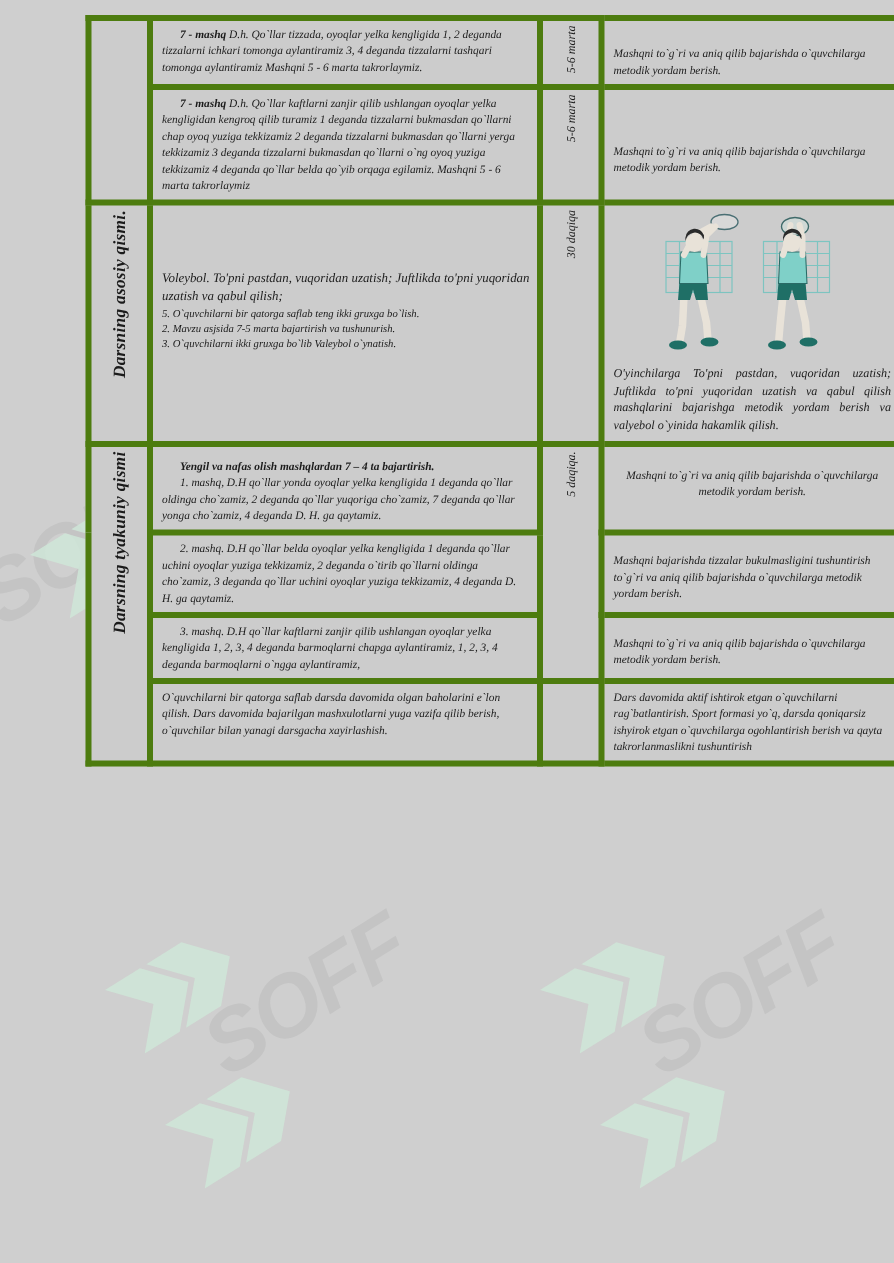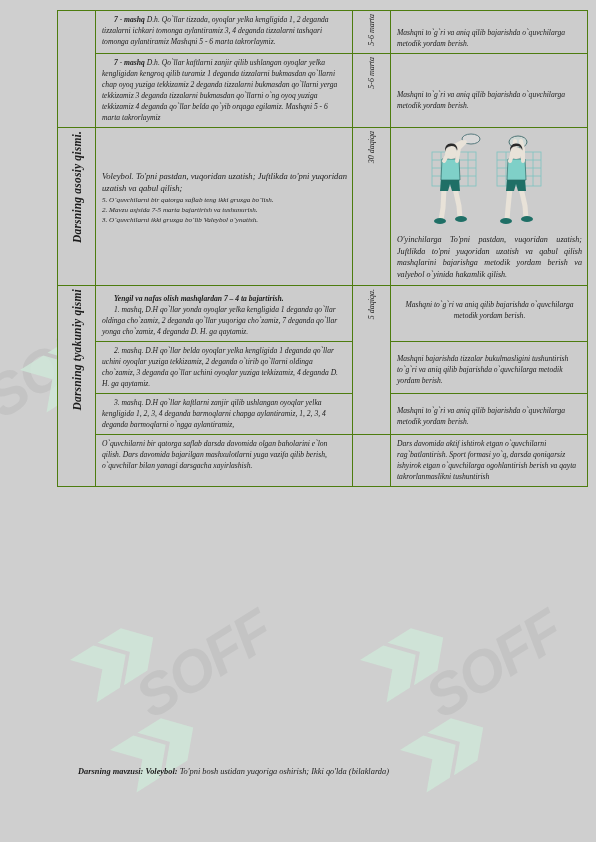--- a/index.html
+++ b/index.html
@@ -17,21 +17,21 @@
   .wm-text{color:#c4c4c4;font-size:58px;}
   
   .sheet{position:absolute;inset:0;z-index:1;}
   table.plan{
     position:absolute;left:57px;top:10px;width:482px;
     border-collapse:collapse;
     table-layout:fixed;
     background:#cccccc;
   }
   table.plan td{
-    border:1px solid #4d7c0f;
+    border:4px solid #4d7c0f;
     vertical-align:top;
     padding:3px 5px 4px 6px;
     font-size:7.6px;
     line-height:1.45;
     font-style:italic;
     color:#1b1b1b;
     background:#cccccc;
   }
   td.secthead{
     width:26px;
@@ -288,19 +288,14 @@
       </td>
       <td class="dur"></td>
       <td class="note">
         <p class="c-blk">Dars davomida aktif ishtirok etgan o`quvchilarni rag`batlantirish. Sport formasi yo`q, darsda qoniqarsiz ishyirok etgan o`quvchilarga ogohlantirish berish va qayta takrorlanmaslikni tushuntirish</p>
       </td>
     </tr>
 
   </tbody>
     </table>
 
-  <div class="topic">
-    <span class="b">Darsning mavzusi:</span>
-    <span class="b">Voleybol:</span>
-    <span>To'pni bosh ustidan yuqoriga oshirish;  Ikki qo'lda (bilaklarda)</span>
-  </div>
 
 </div>
 
 </body></html>

